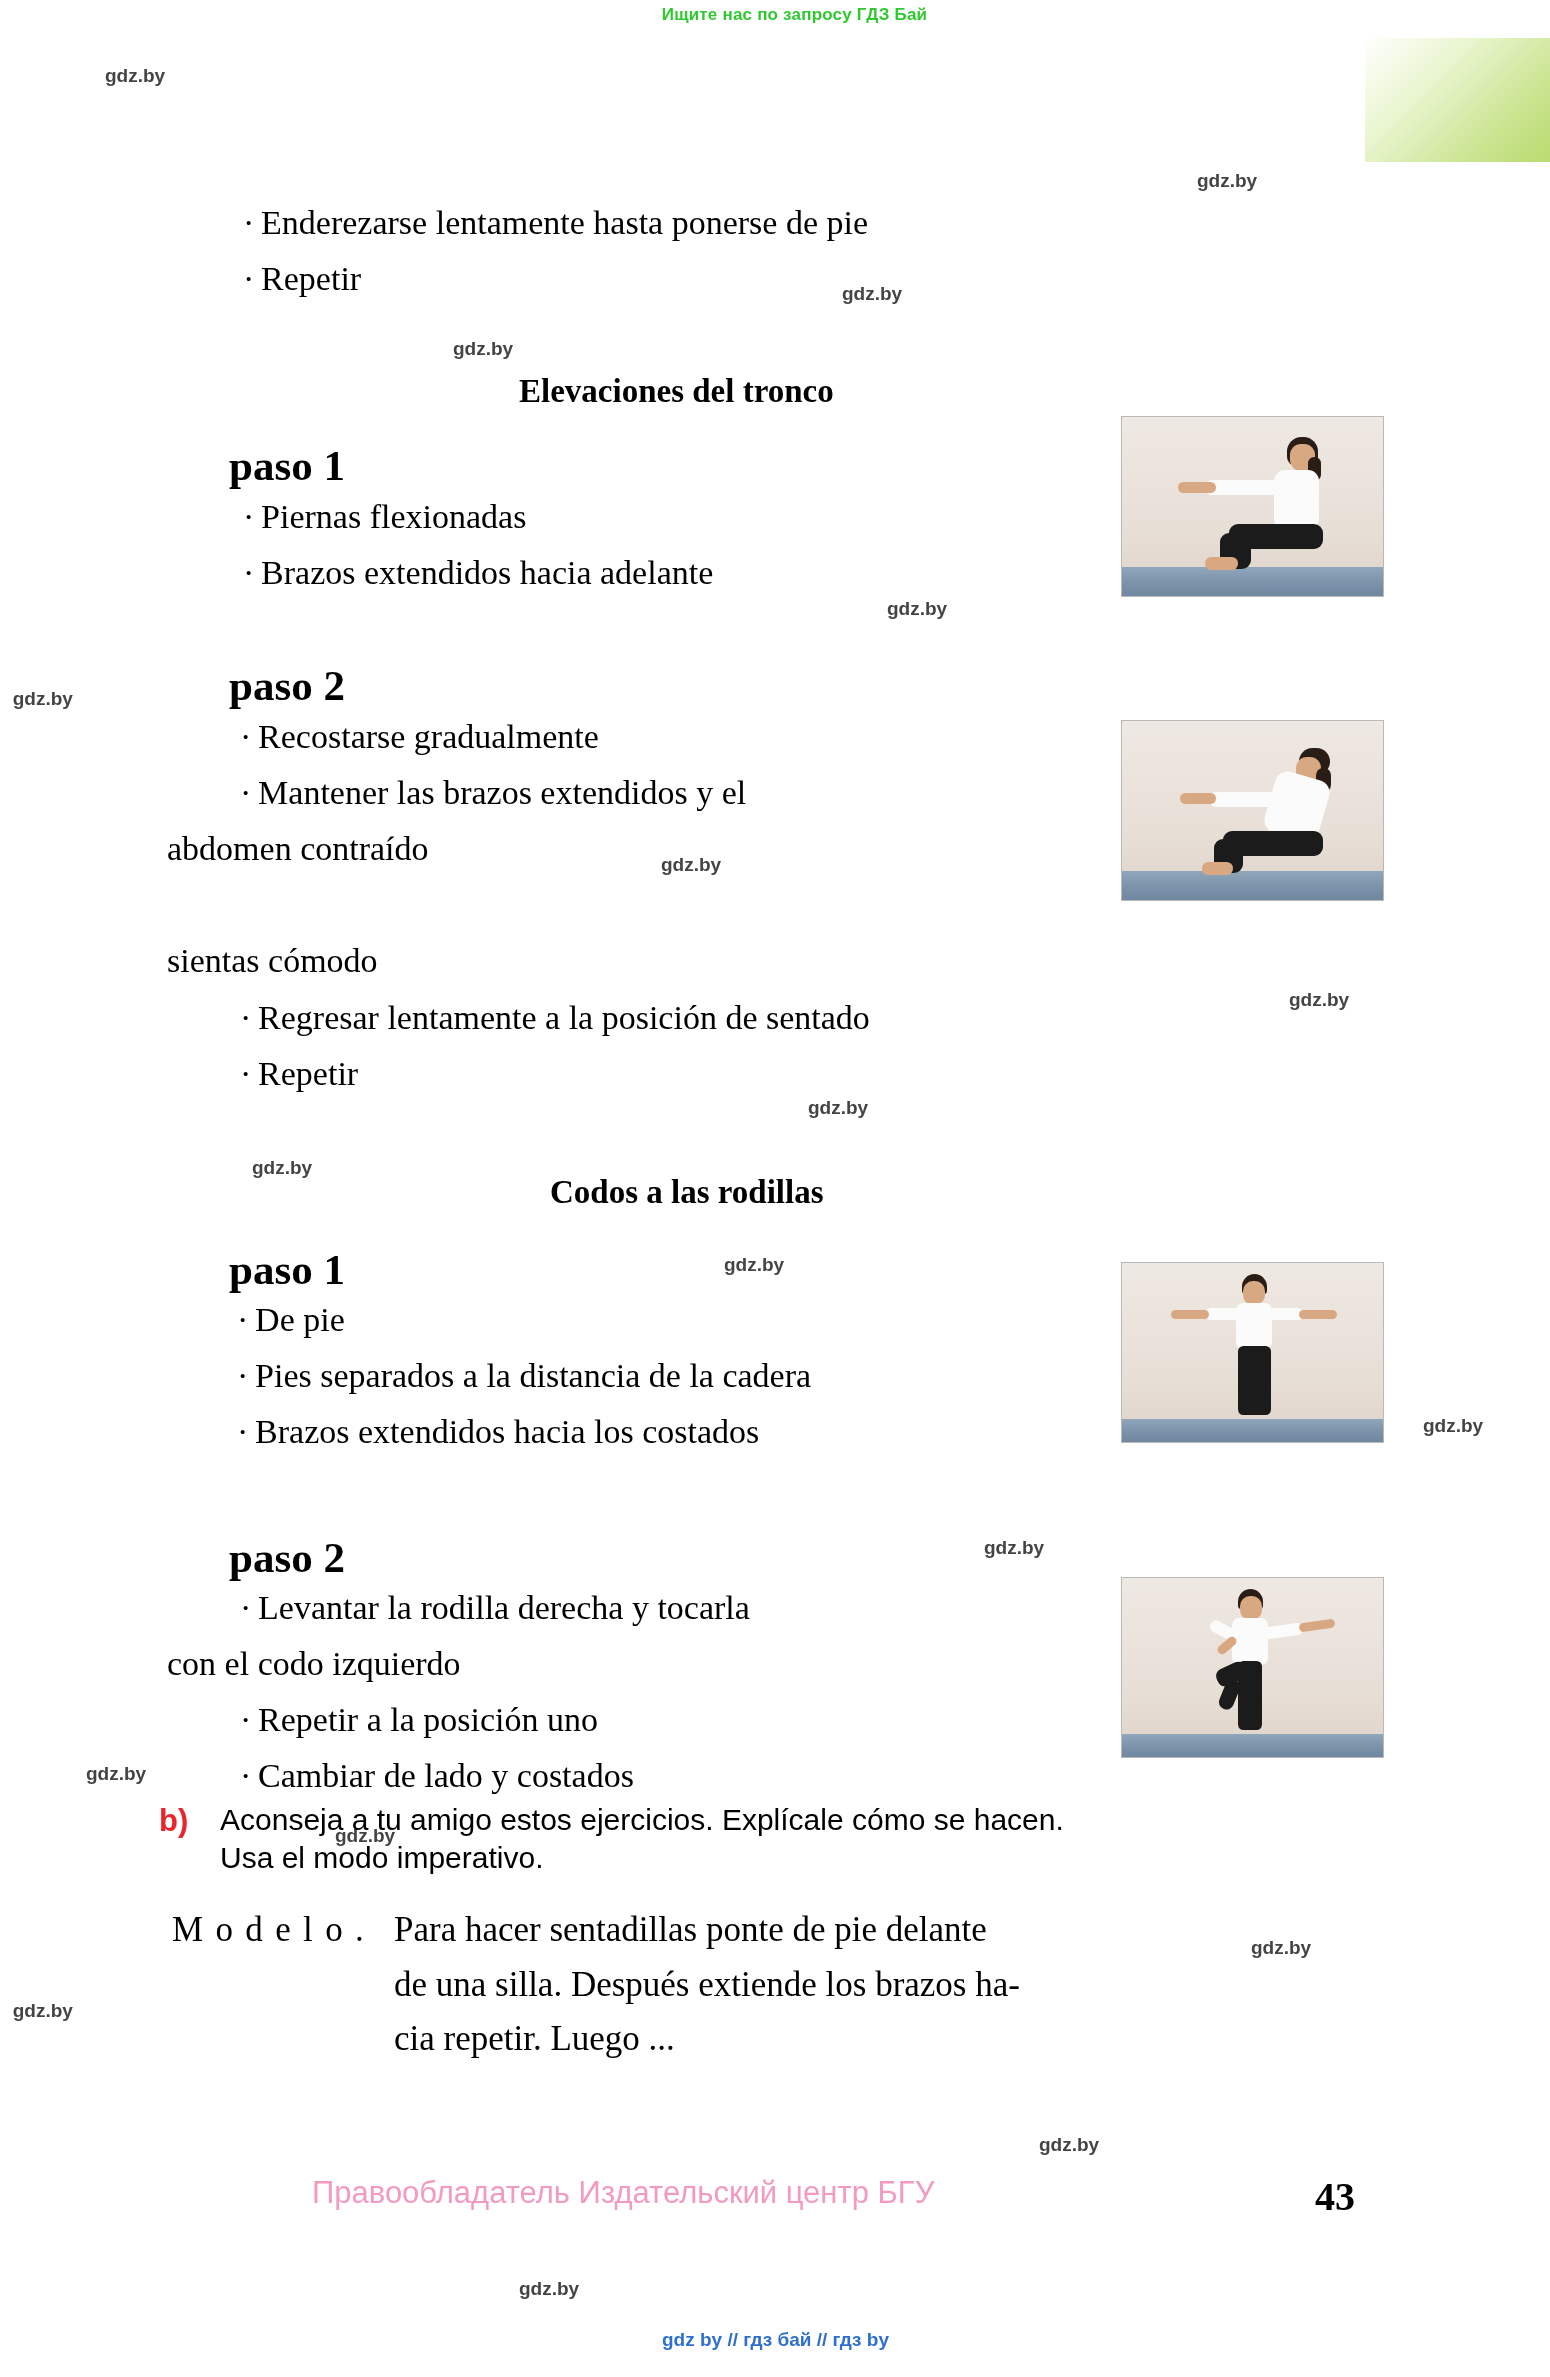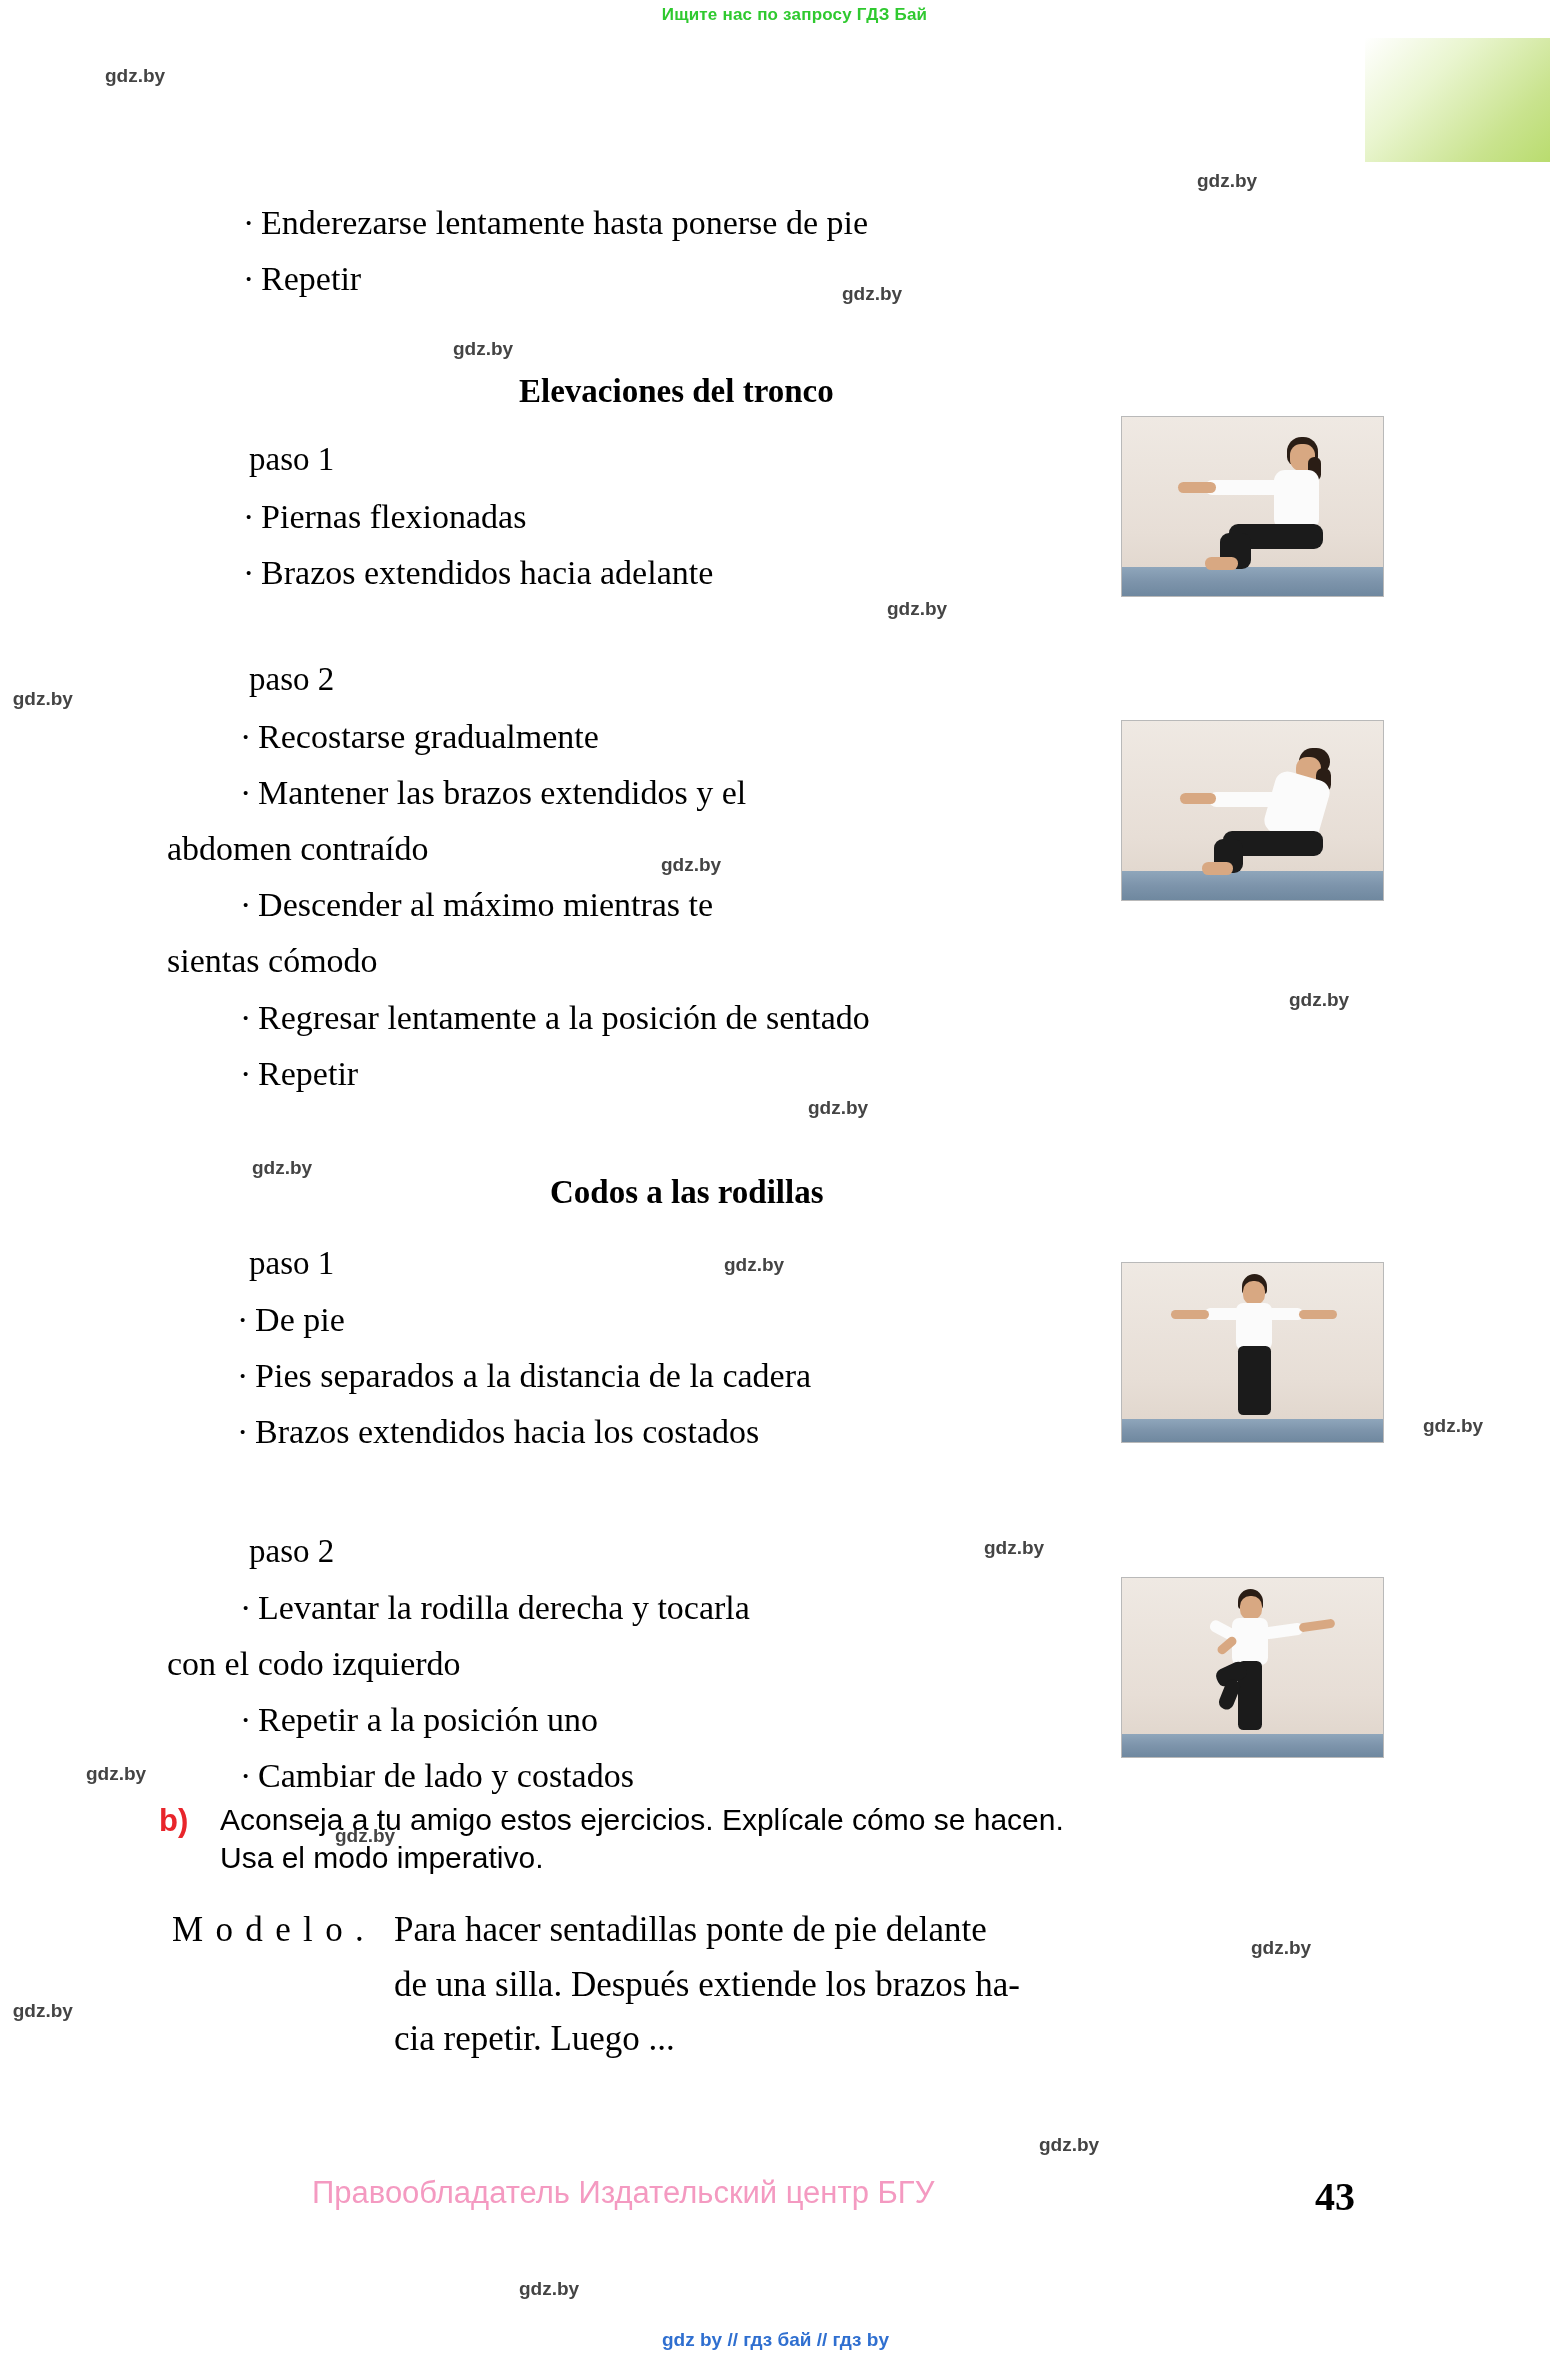--- a/index.html
+++ b/index.html
@@ -56,23 +56,22 @@
     position: absolute;
     font-family: "Liberation Serif", serif;
     color: #000000;
     white-space: nowrap;
   }
   .line {
     font-size: 34px;
     line-height: 1.12;
   }
   .step {
-    font-size: 33px;
-    font-weight: normal;
-    margin-left: 20px;
+    font-size: 43px;
+    font-weight: bold;
   }
   .heading {
     font-size: 33px;
     font-weight: bold;
   }
   .bul::before {
     content: "\00B7";
     display: inline-block;
     width: 16.3px;
     margin-right: 1.8px;
@@ -185,21 +184,20 @@
   <div class="txt heading" style="left:519px; top:373px;">Elevaciones del tronco</div>
 
   <div class="txt step" style="left:229px; top:441px;">paso 1</div>
   <div class="txt line bul" style="left:243px; top:498px;">Piernas flexionadas</div>
   <div class="txt line bul" style="left:243px; top:554px;">Brazos extendidos hacia adelante</div>
 
   <div class="txt step" style="left:229px; top:661px;">paso 2</div>
   <div class="txt line bul" style="left:240px; top:718px;">Recostarse gradualmente</div>
   <div class="txt line bul" style="left:240px; top:774px;">Mantener las brazos extendidos y el</div>
   <div class="txt line" style="left:167px; top:830px;">abdomen contraído</div>
-  <div class="txt line bul" style="left:240px; top:886px;">Descender   al   máximo   mientras   te</div>
   <div class="txt line" style="left:167px; top:942px;">sientas cómodo</div>
   <div class="txt line bul" style="left:240px; top:999px;">Regresar lentamente a la posición de sentado</div>
   <div class="txt line bul" style="left:240px; top:1055px;">Repetir</div>
 
   <div class="txt heading" style="left:550px; top:1174px;">Codos a las rodillas</div>
 
   <div class="txt step" style="left:229px; top:1245px;">paso 1</div>
   <div class="txt line bul" style="left:237px; top:1301px;">De pie</div>
   <div class="txt line bul" style="left:237px; top:1357px;">Pies separados a la distancia de la cadera</div>
   <div class="txt line bul" style="left:237px; top:1413px;">Brazos extendidos hacia los costados</div>

